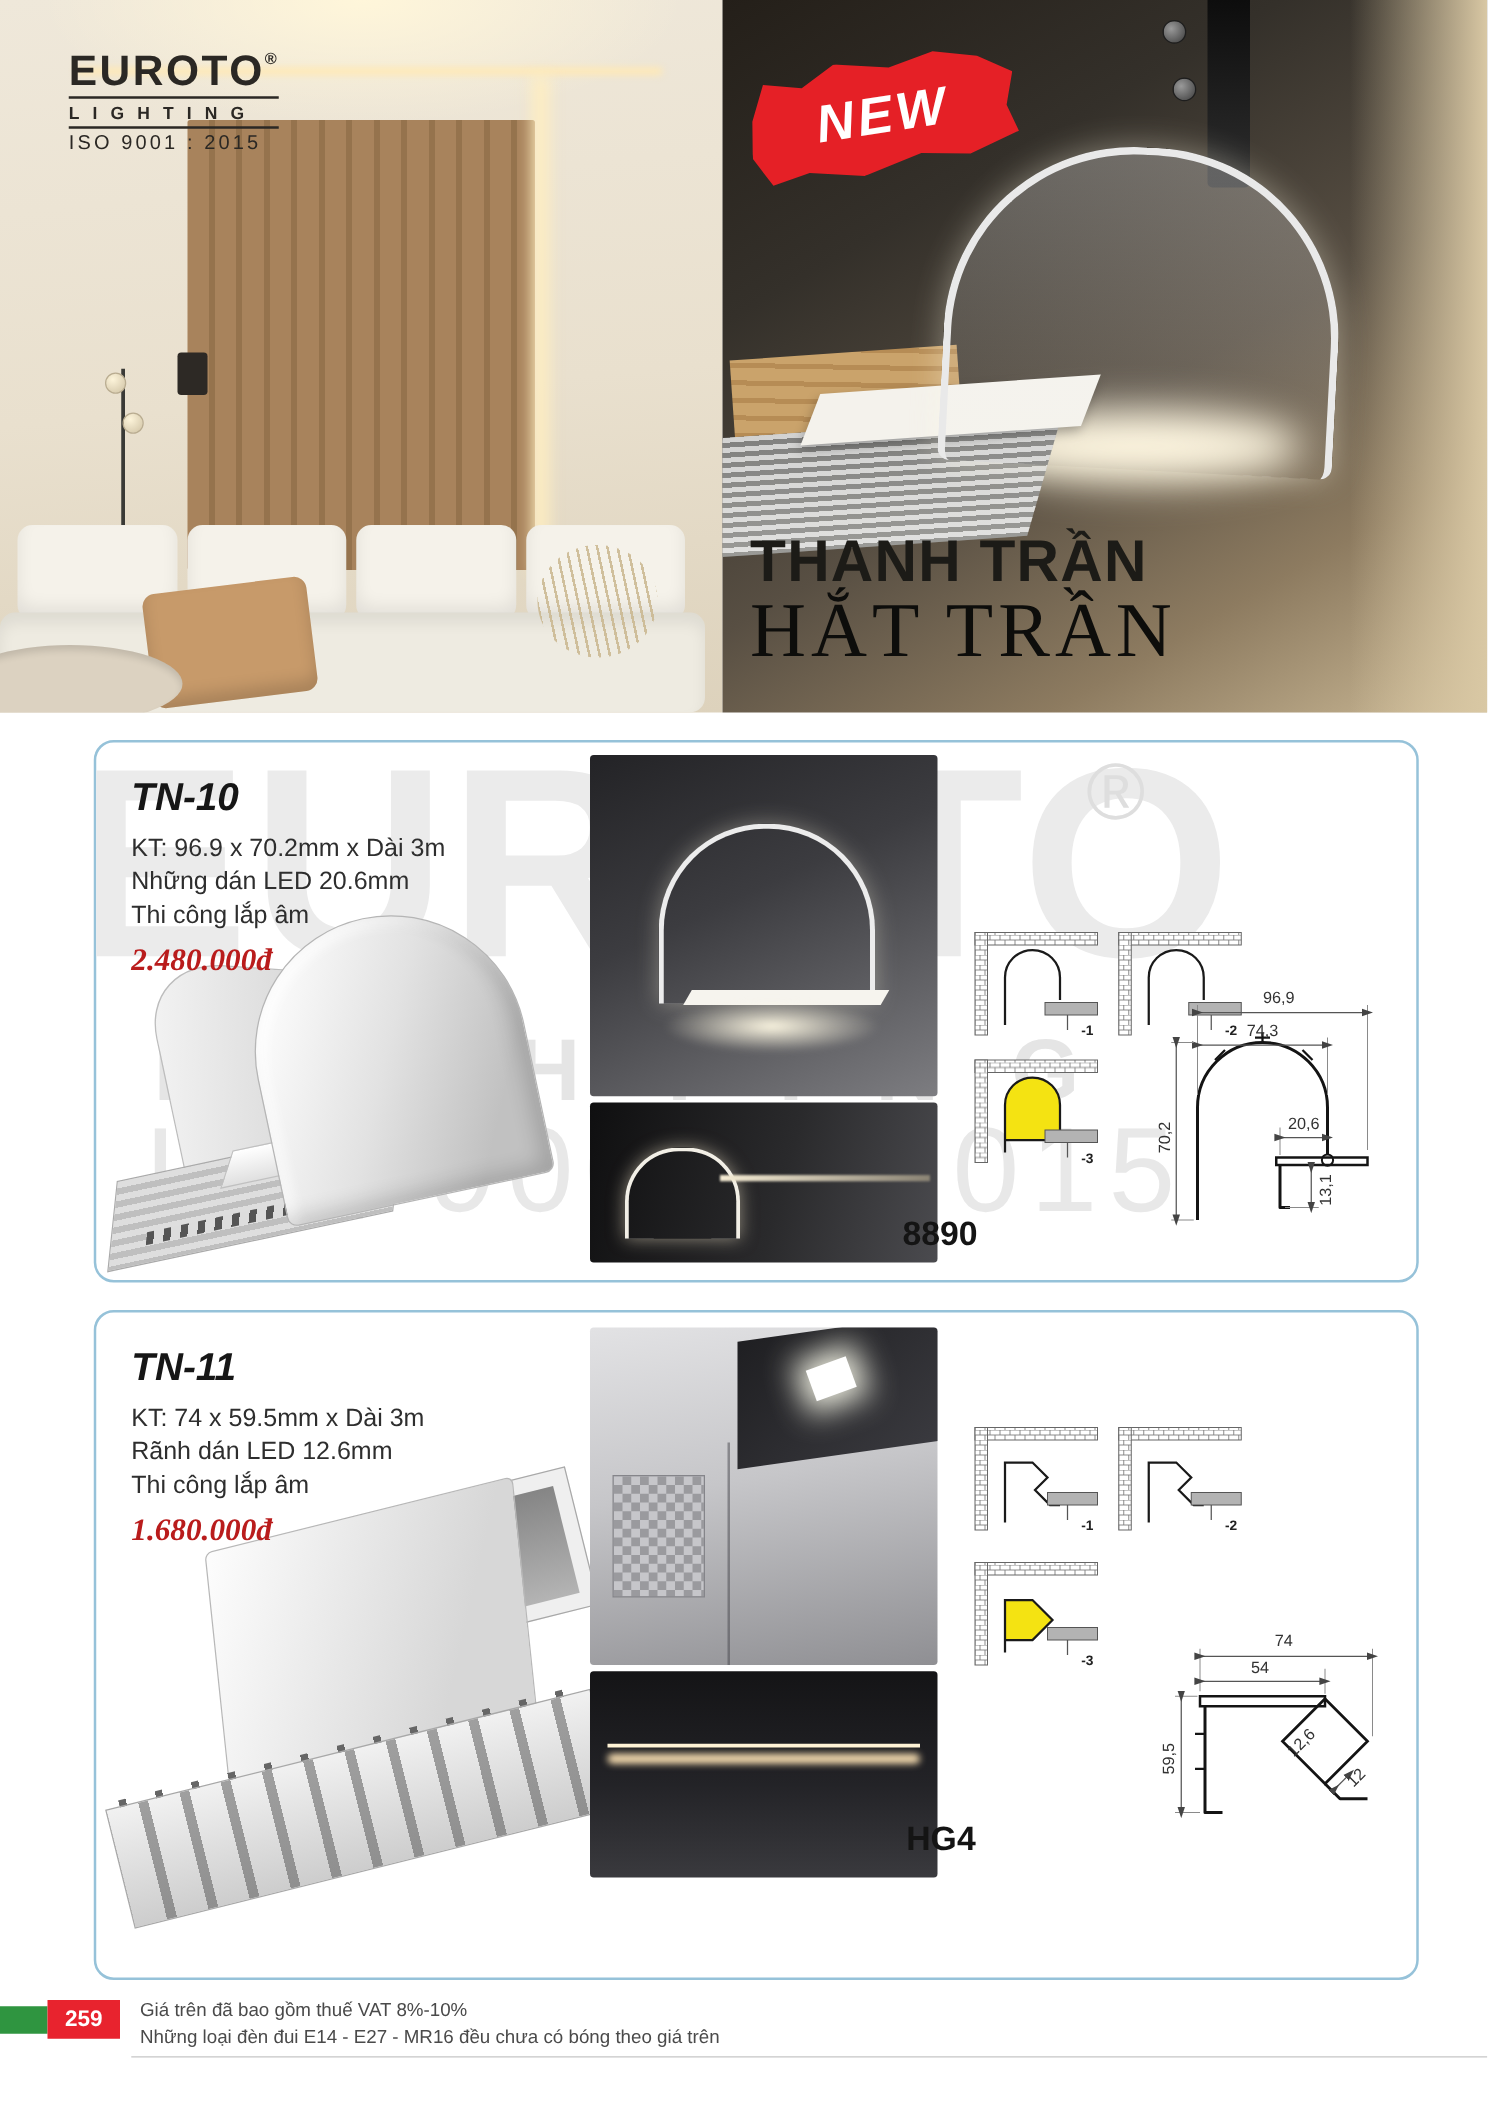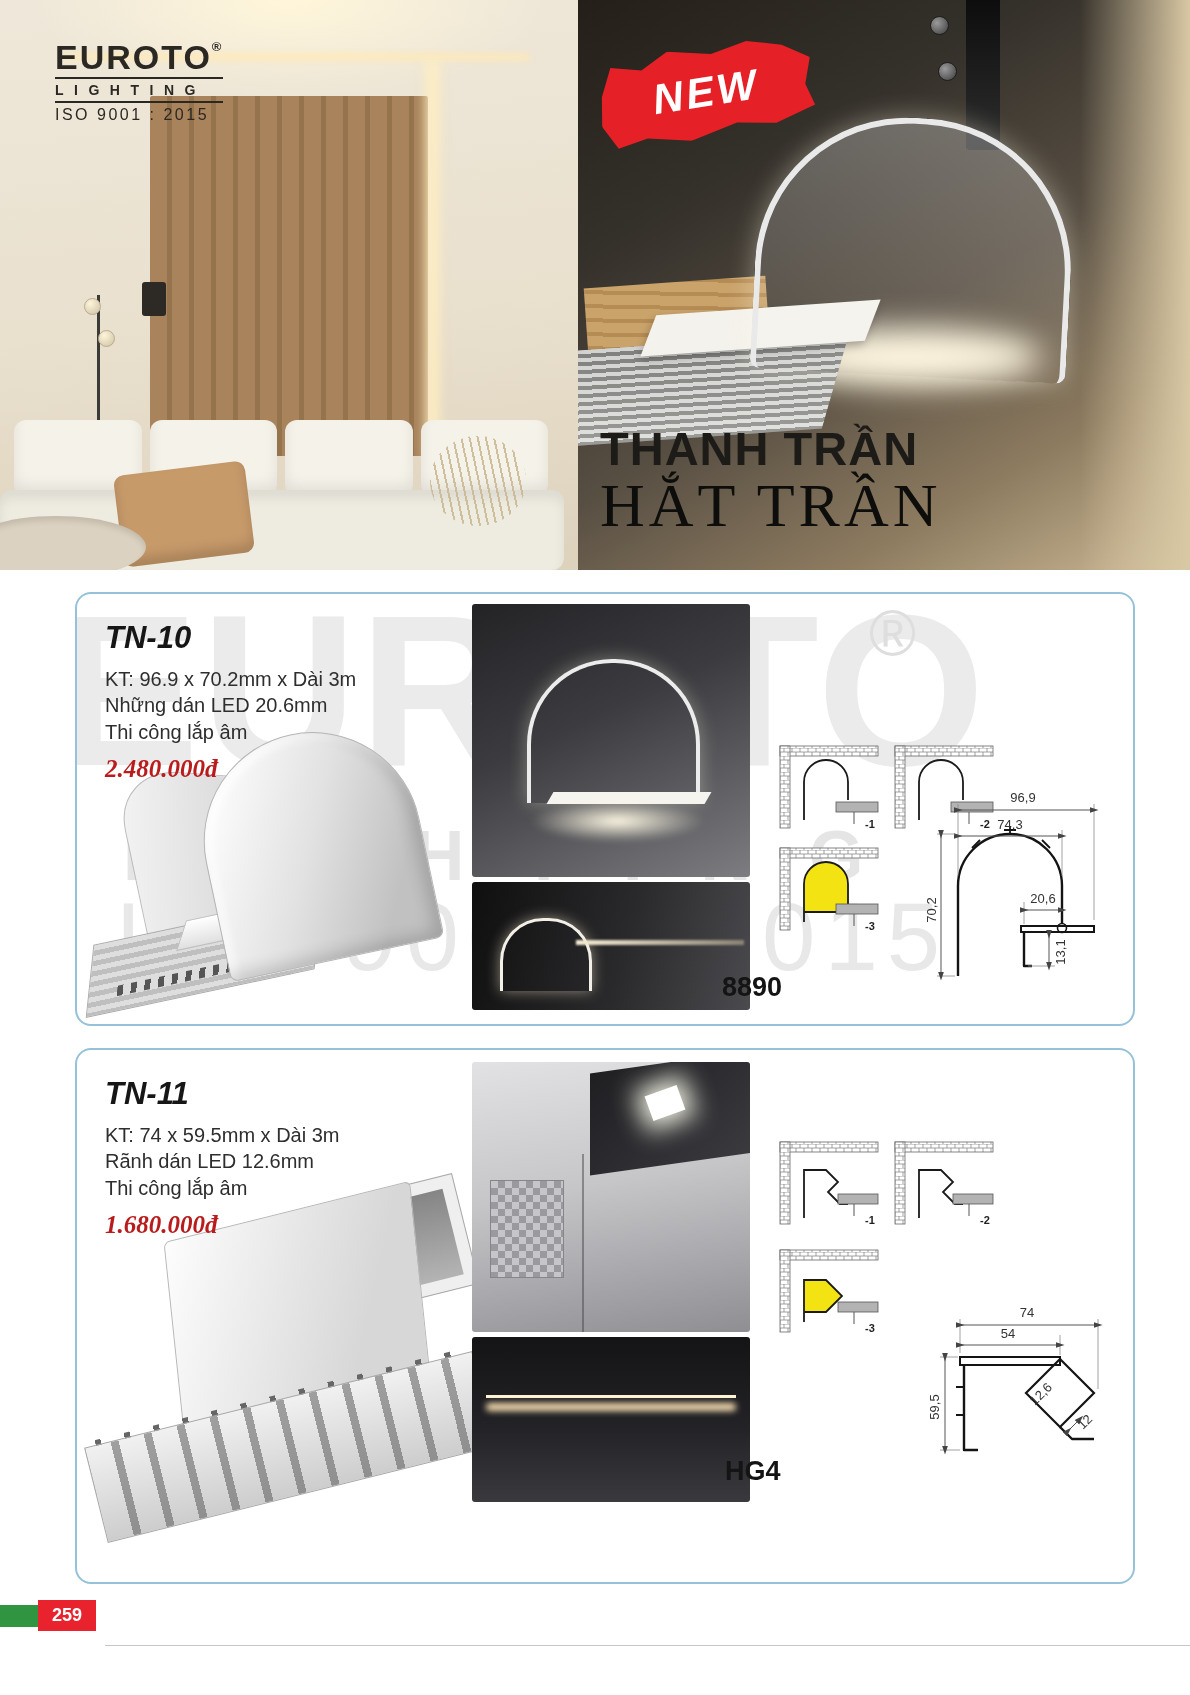--- a/index.html
+++ b/index.html
@@ -405,16 +405,20 @@
       <line class="d" x1="146" y1="136" x2="158" y2="124"></line>
       <text transform="translate(166,130) rotate(-45)" text-anchor="middle">12</text>
     </svg>
 
     <div class="pcode" style="left:648px;top:406px;">HG4</div>
   </section>
 
   <footer class="footer">
     <span class="ptab-green"></span>
     <span class="ptab-red">259</span>
+    <div class="fnotes">
+      <div>Giá trên đã bao gồm thuế VAT 8%-10%</div>
+      <div>Những loại đèn đui E14 - E27 - MR16 đều chưa có bóng theo giá trên</div>
+    </div>
     <div class="frule"></div>
   </footer>
 
 </div>
 
 </body></html>

